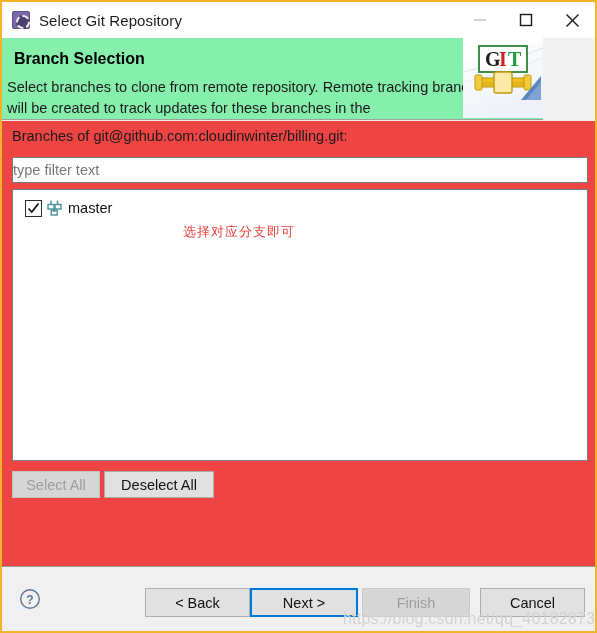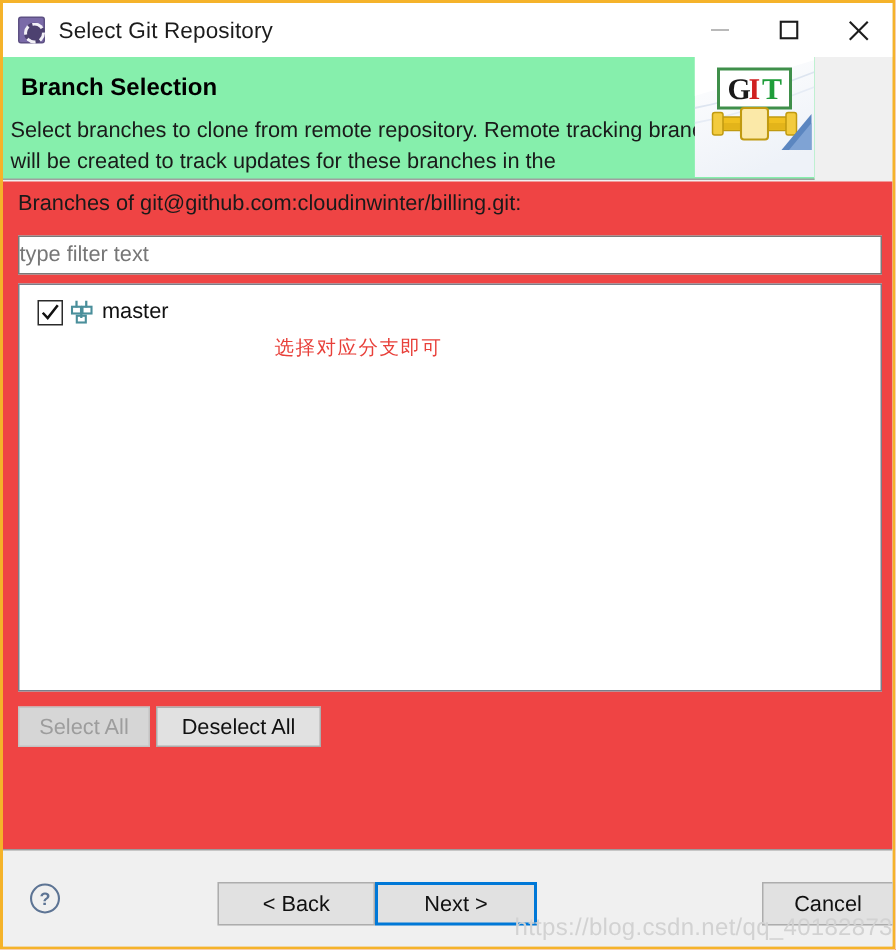--- a/index.html
+++ b/index.html
@@ -170,21 +170,21 @@
     font-family: "Liberation Sans", sans-serif;
     font-size: 14.5px;
     color: #111111;
     display: flex; align-items: center; justify-content: center;
   }
   #btn-back   { left: 143px; width: 105px; }
   #btn-next   { left: 248px; width: 108px;
                 border: 2px solid #0078d7; background: #e1e1e1; }
   #btn-finish { left: 360px; width: 108px;
                 color: #9d9d9d; background: #d6d6d6; border-color: #c9c9c9; }
-  #btn-cancel { left: 506px; width: 88px; }
+  #btn-cancel { left: 478px; width: 105px; }
 
   #watermark {
     position: absolute; left: 341px; top: 608px;
     font-size: 16px;
     color: #d2d2d2;
     font-family: "Liberation Sans", sans-serif;
     white-space: nowrap;
     letter-spacing: 0.2px;
     pointer-events: none;
     text-align: center;
@@ -290,17 +290,18 @@
   <div id="footer">
     <div id="help-icon">
       <svg width="22" height="22" viewBox="0 0 22 22">
         <circle cx="11" cy="11" r="9.3" fill="none" stroke="#5d7494" stroke-width="1.4"></circle>
         <text x="11" y="15.6" text-anchor="middle" font-family="'Liberation Sans', sans-serif" font-size="12" font-weight="bold" fill="#5d7494">?</text>
       </svg>
     </div>
 
     <div id="btn-back" class="nav-btn">&lt; Back</div>
     <div id="btn-next" class="nav-btn">Next &gt;</div>
+    <div id="btn-finish" class="nav-btn">Finish</div>
     <div id="btn-cancel" class="nav-btn">Cancel</div>
   </div>
 
   <div id="watermark">https://blog.csdn.net/qq_40182873</div>
 </div>
 
 </body></html>

